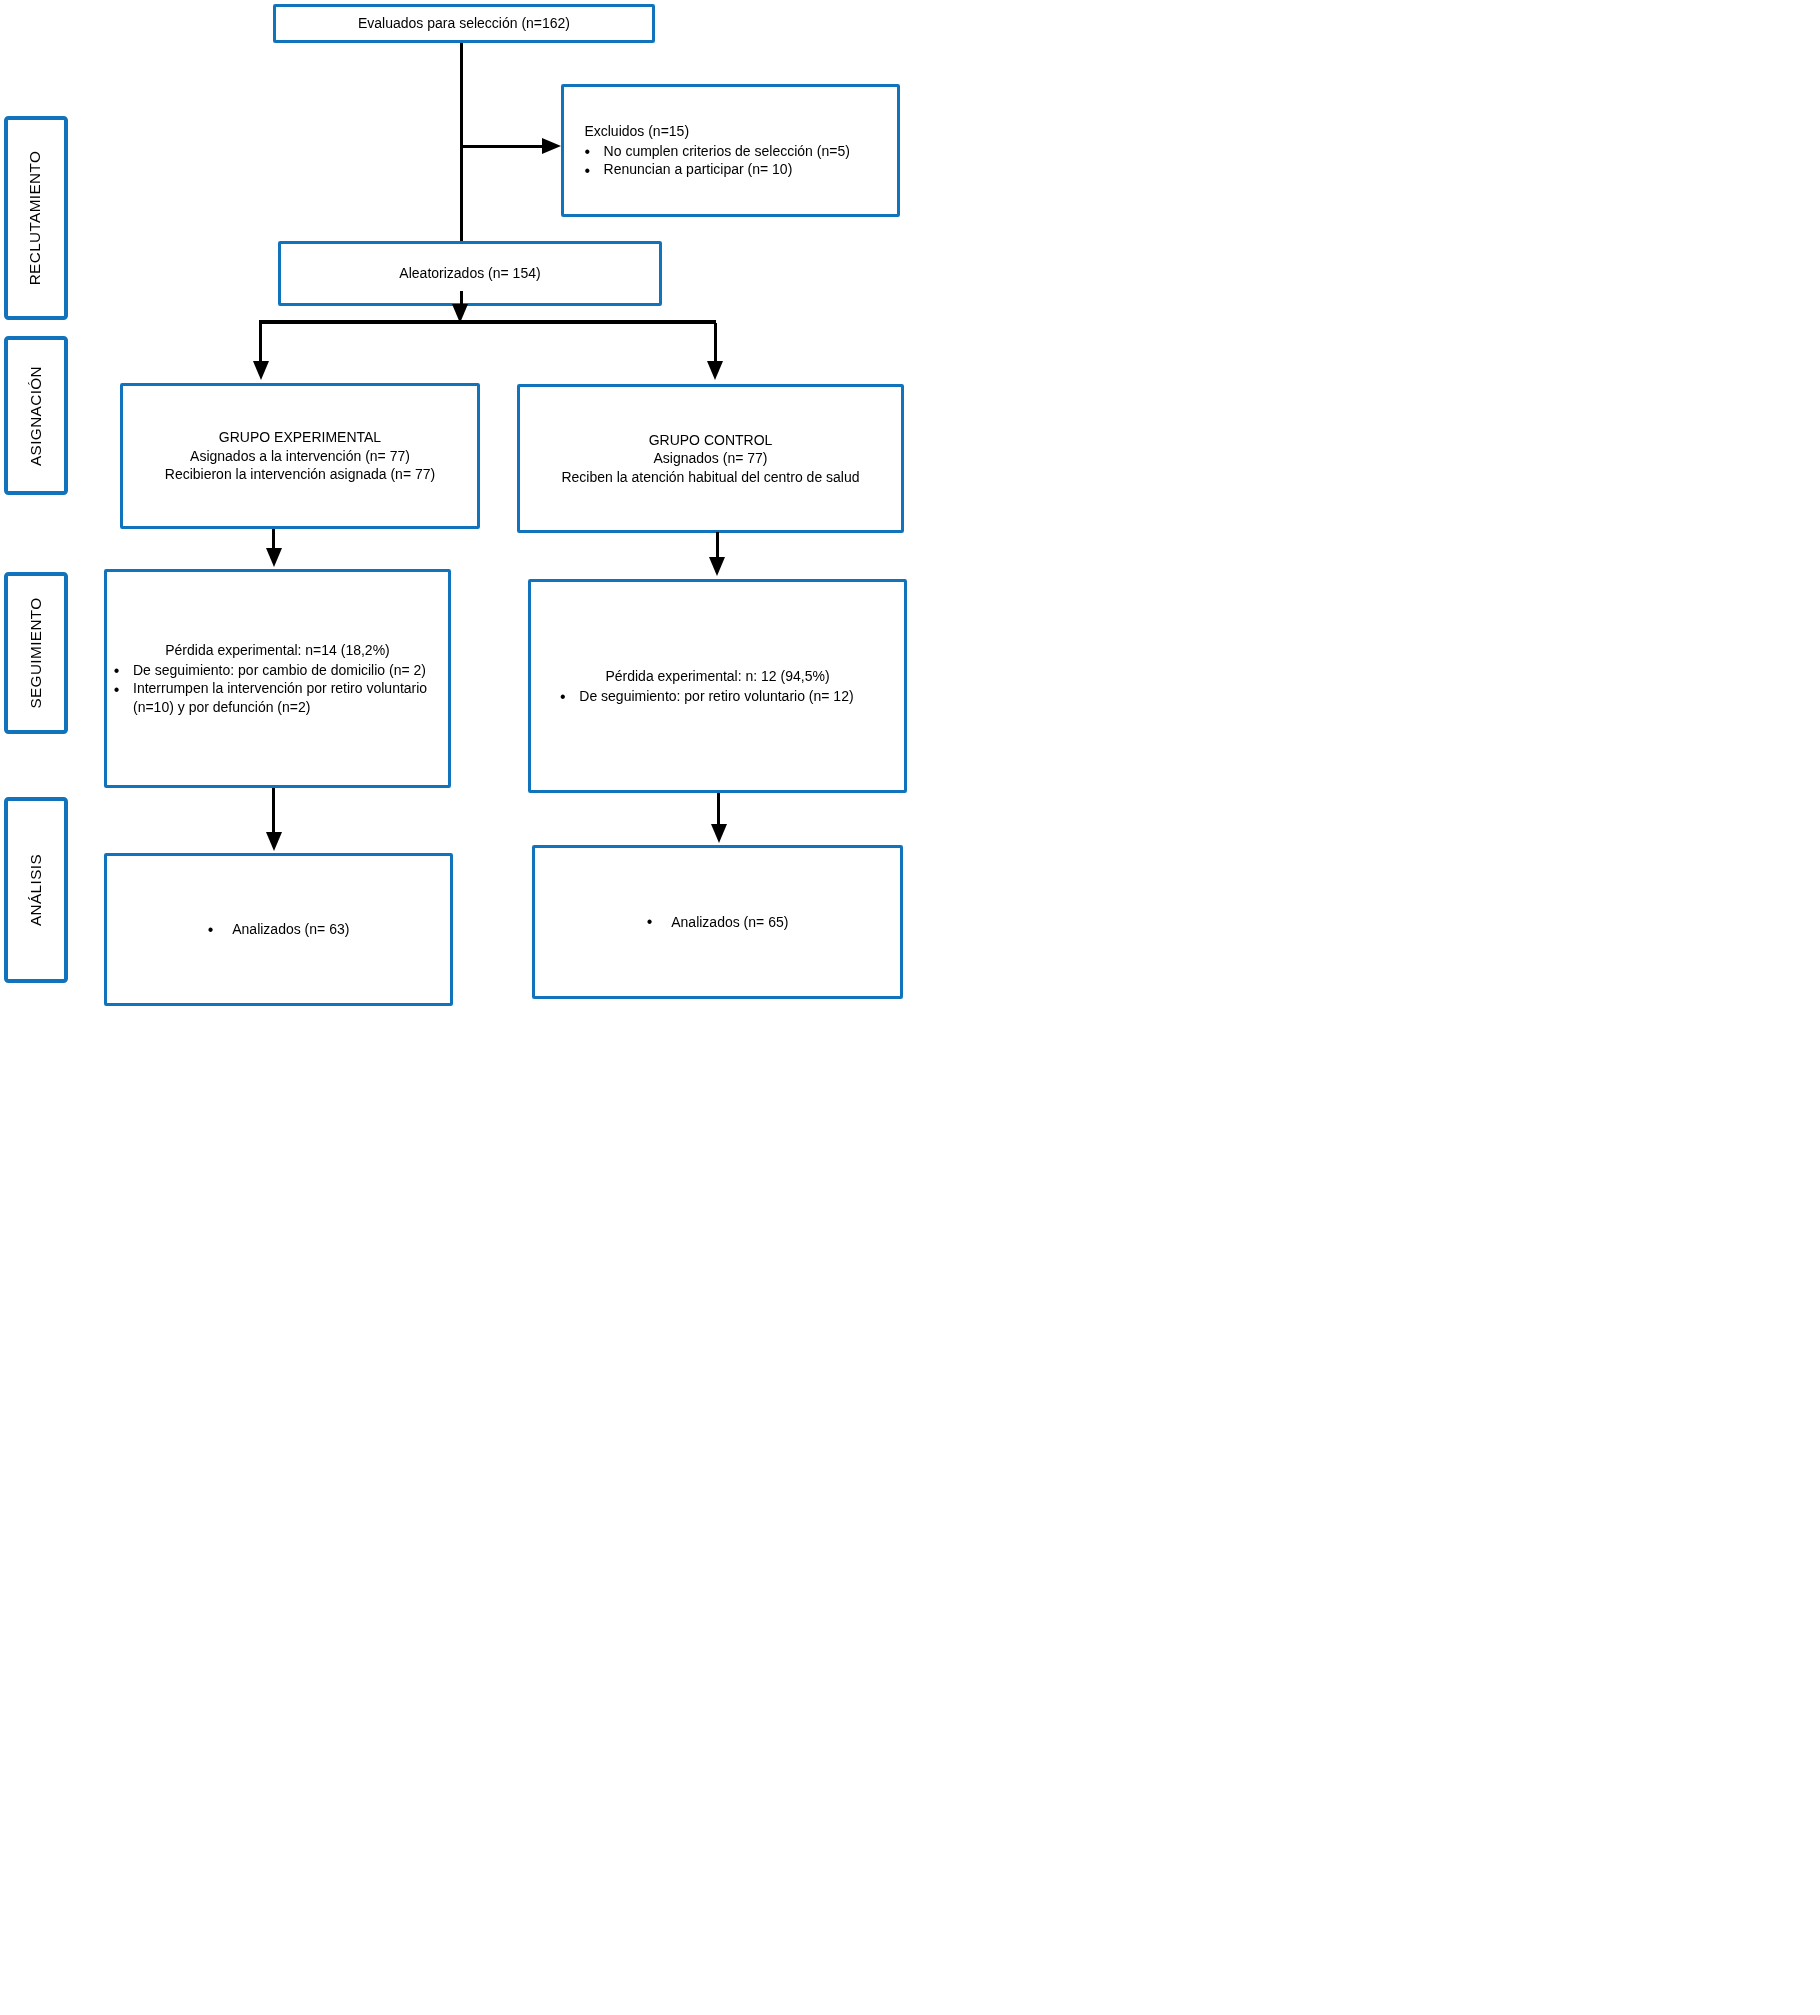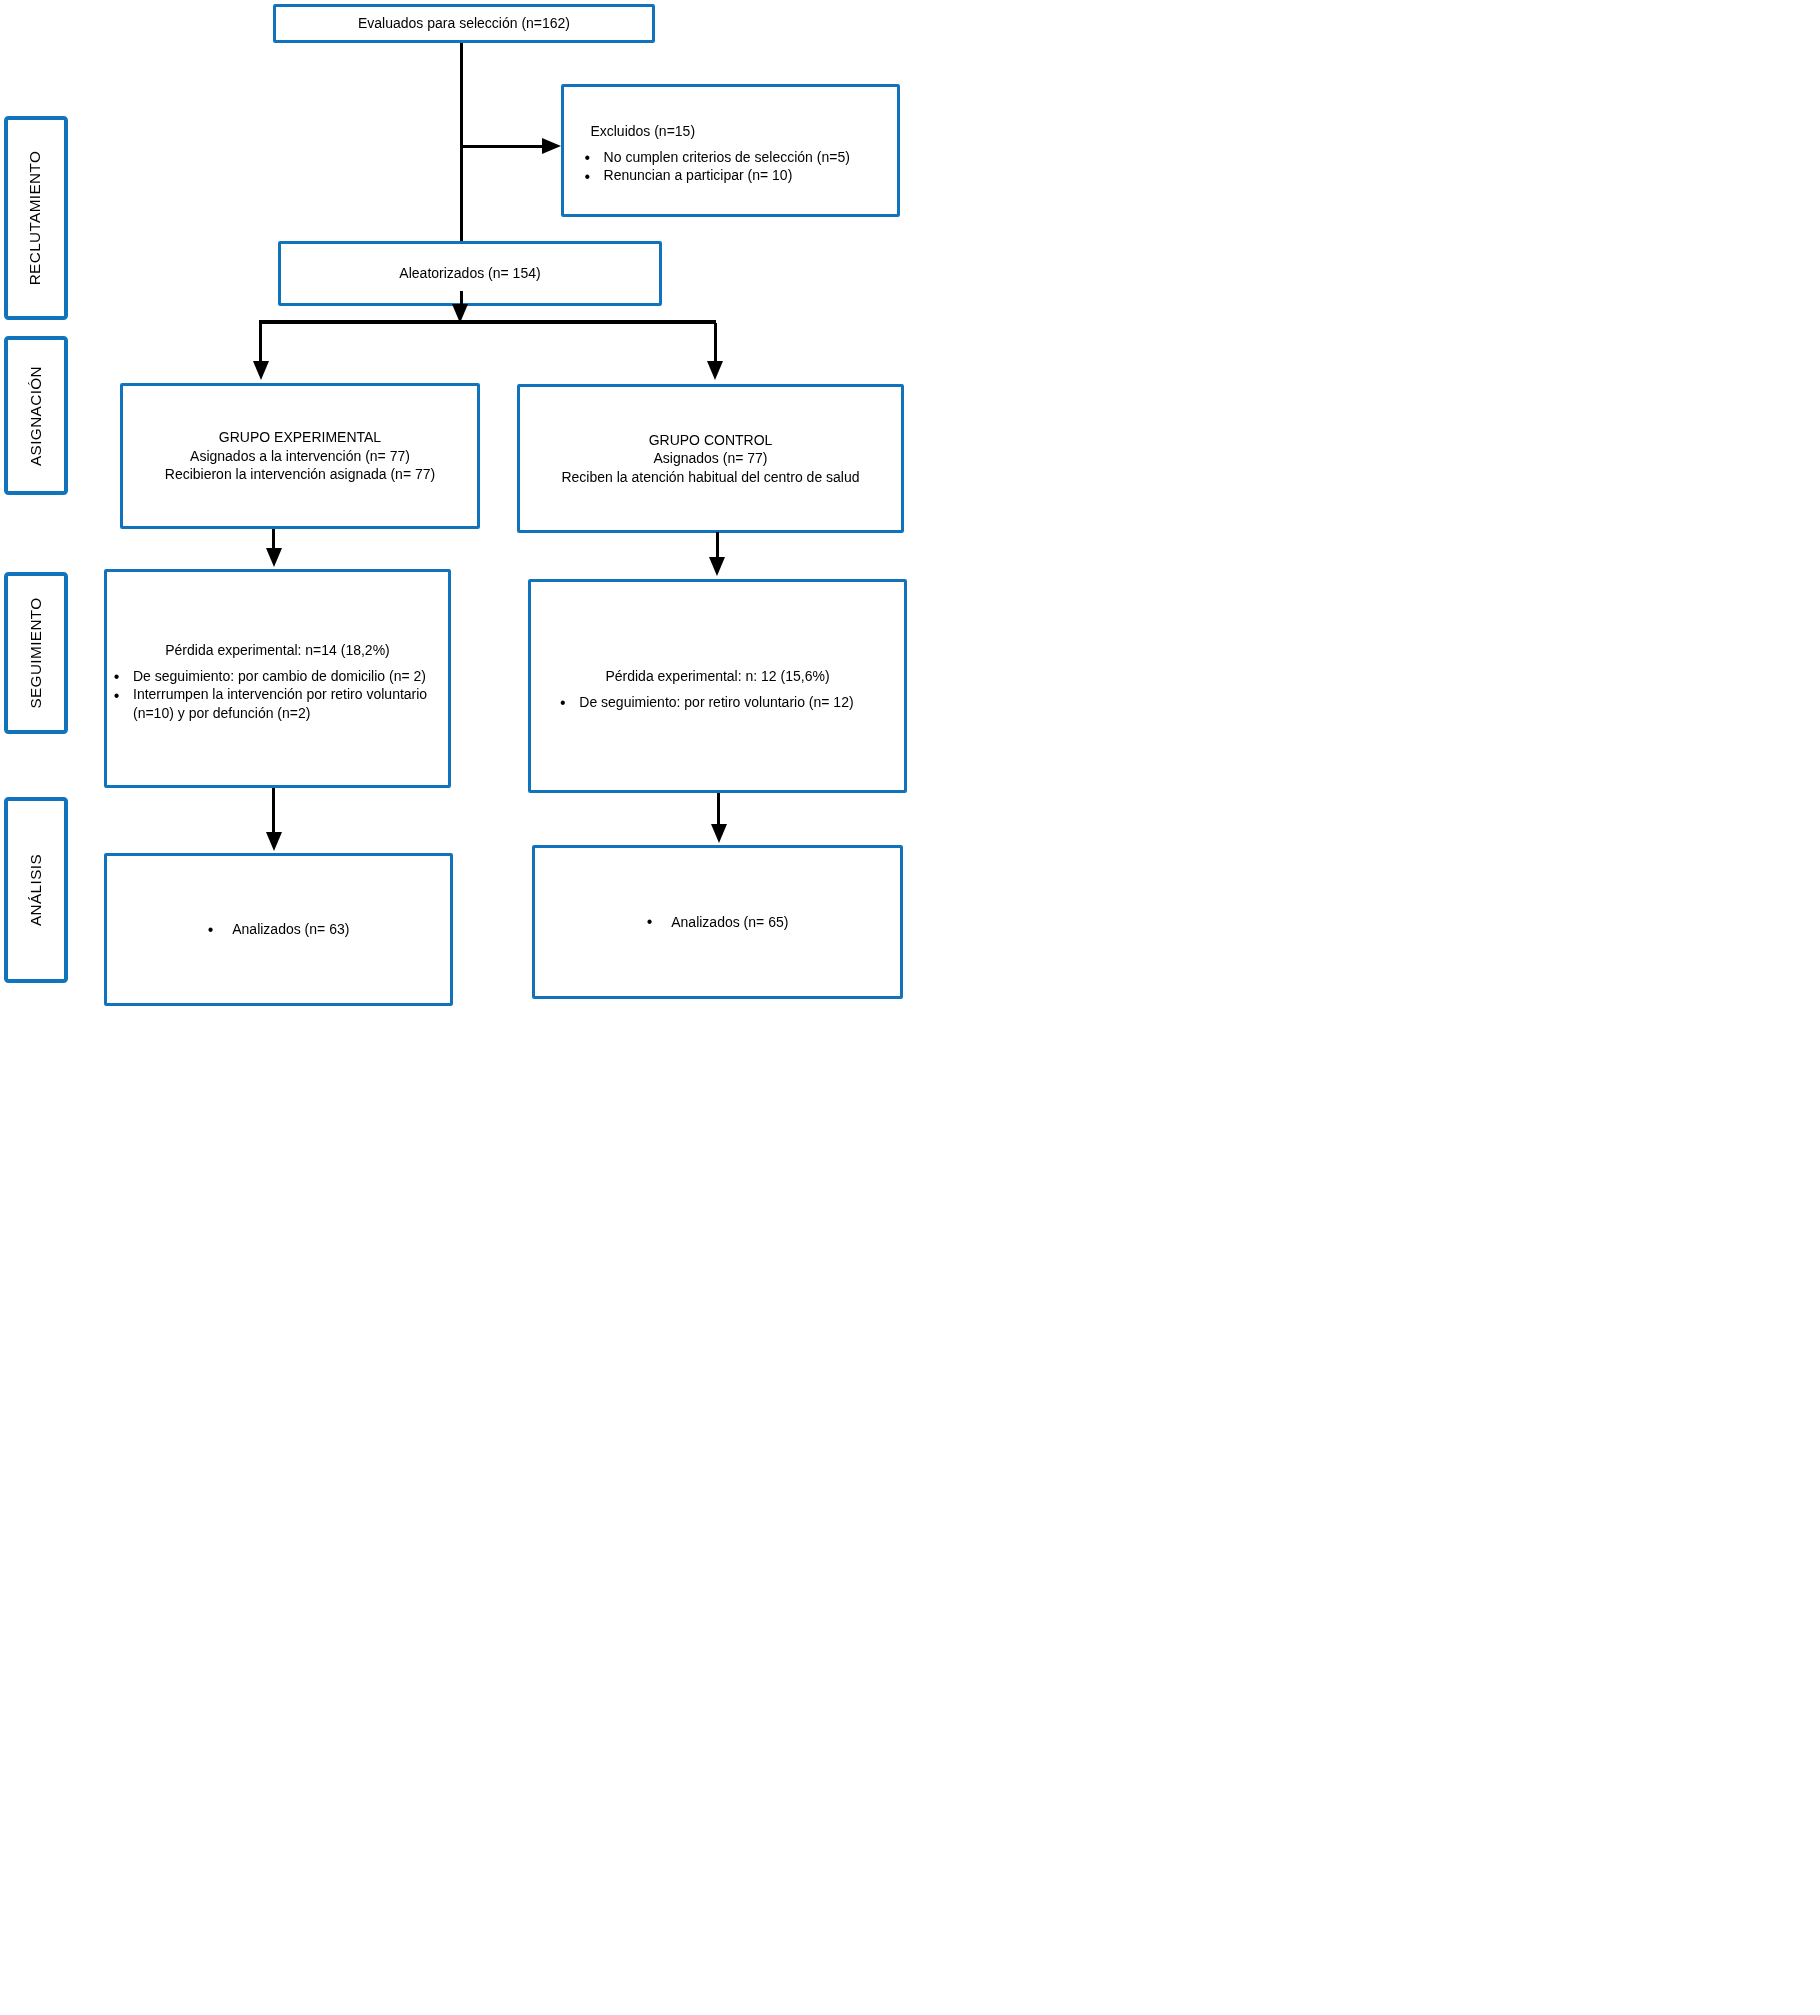--- a/index.html
+++ b/index.html
@@ -56,21 +56,21 @@
     padding-left: 25px;
     margin: 0 0;
   }
   ul.blist li::before {
     content: "\2022";
     position: absolute;
     left: 5.8px;
     top: -0.7px;
     font-size: 16px;
   }
-  .boxtitle { margin: 6px; }
+  .boxtitle { margin: 0; }
   
   .shaft-v { position: absolute; width: 2.9px; background: #000; }
   .shaft-h { position: absolute; height: 2.9px; background: #000; }
   .hline   { position: absolute; height: 4.4px; background: #000; }
   .ah-down {
     position: absolute; width: 0; height: 0;
     border-left: 8px solid transparent;
     border-right: 8px solid transparent;
     border-top: 19px solid #000;
   }
@@ -131,21 +131,21 @@
 
   <div class="box" style="left:104px; top:569px; width:347px; height:219px; padding:0 1px;">
     <div class="boxtitle" style="text-align:center;">Pérdida experimental: n=14 (18,2%)</div>
     <ul class="blist">
       <li>De seguimiento: por cambio de domicilio (n= 2)</li>
       <li>Interrumpen la intervención por retiro voluntario (n=10) y por defunción (n=2)</li>
     </ul>
   </div>
 
   <div class="box" style="left:528px; top:579px; width:379px; height:214px; padding:0 8.7px;">
-    <div class="boxtitle" style="text-align:center;">Pérdida experimental: n: 12 (15,6%)</div>
+    <div class="boxtitle" style="text-align:center;">Pérdida experimental: n: 12 (94,5%)</div>
     <ul class="blist" style="padding-left:14.6px;">
       <li>De seguimiento: por retiro voluntario (n= 12)</li>
     </ul>
   </div>
 
   <div class="box" style="left:104px; top:853px; width:349px; height:153px;">
     <div class="analysis-line">
       <span class="dot">•</span>
       <span>Analizados (n= 63)</span>
     </div>

